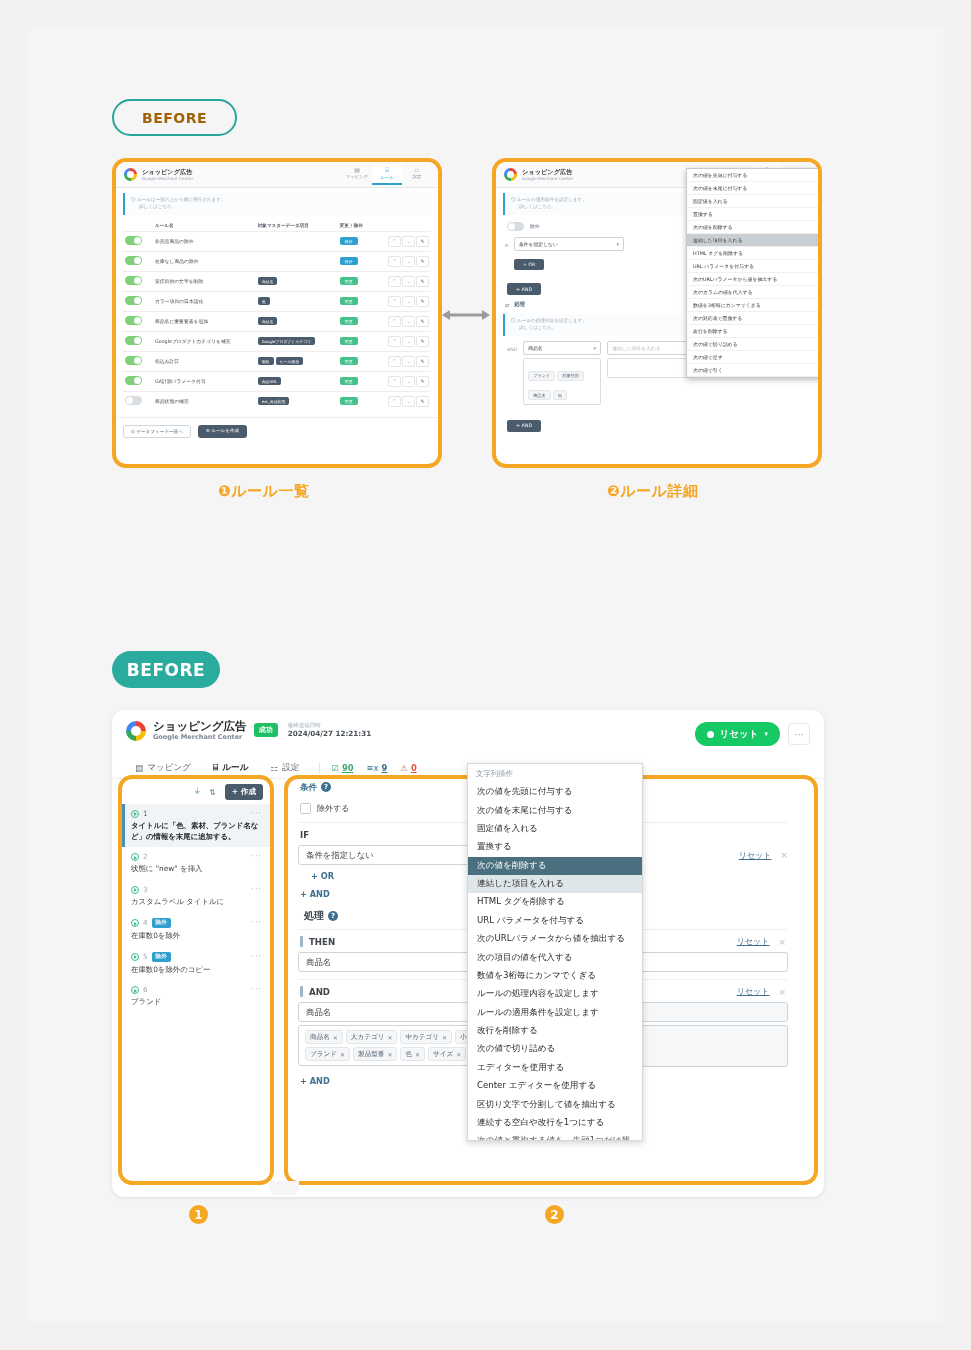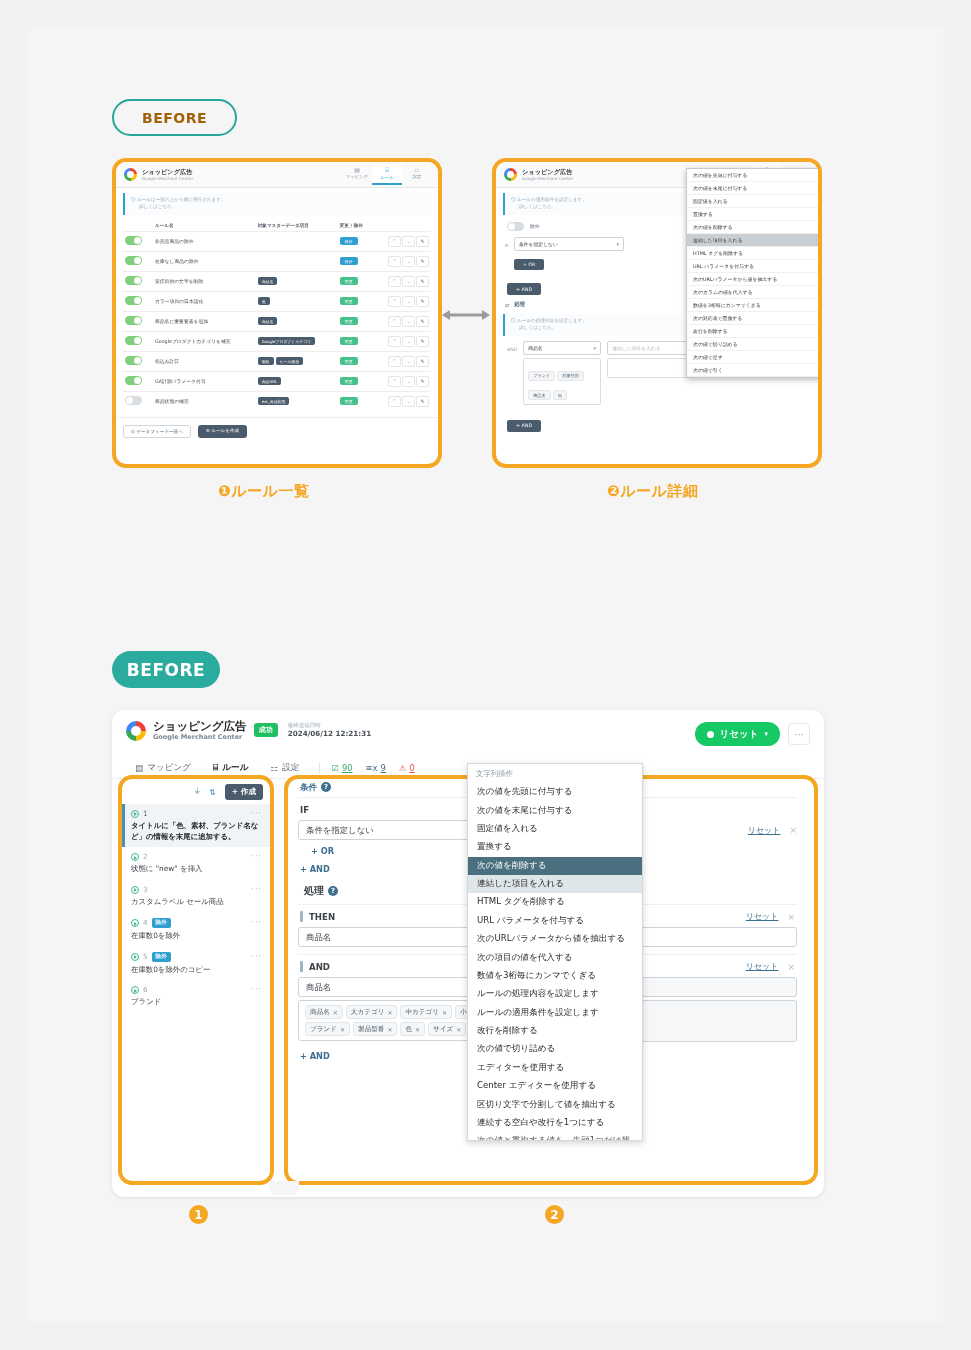--- a/index.html
+++ b/index.html
@@ -97,40 +97,40 @@
   .lastsend .l1{font-size:5.5px;color:#9aa6b4;}
   .lastsend .l2{font-size:7.2px;color:#4a5158;font-weight:bold;}
   .env-btn{margin-left:auto;background:#17c964;color:#fff;border-radius:14px;height:24px;display:flex;align-items:center;gap:6px;padding:0 12px;font-size:9.5px;font-weight:bold;margin-top:2px;}
   .env-dot{width:7px;height:7px;border-radius:50%;background:#fff;}
   .kebab{width:22px;height:22px;border:1px solid #e6e8ea;border-radius:4px;margin:3px 0 0 8px;display:flex;align-items:center;justify-content:center;color:#9aa6b4;font-size:10px;}
   .a-tabs{ display:flex; align-items:center; padding:0 14px; height:22px; border-bottom:1px solid #eceef0; gap:4px;}
   .a-tab{ display:flex;align-items:center;gap:4px;font-size:8.6px;color:#5d6874;padding:3px 9px;border-radius:4px 4px 0 0;}
   .a-tab.sel{ background:#fff; color:#2b2b2b; font-weight:bold; box-shadow:0 -1px 0 #ddd inset;}
   .a-div{ width:1px;height:12px;background:#e3e6e9;margin:0 7px;}
   .a-stat{ display:flex;align-items:center;gap:3px;font-size:8.4px;}
-  .a-stat u{ text-decoration:underline;}
+  .a-stat u{ text-decoration:underline;font-weight:bold;}
   
   #aleft{ left:118px; top:775px; width:156px; height:410px; }
   #aright{ left:284px; top:775px; width:534px; height:410px; }
   .al-tool{ display:flex; align-items:center; justify-content:flex-end; gap:9px; padding:5px 7px 4px;}
   .al-ic{ color:#4a8fb5; font-size:8px;}
   .al-create{ background:#4a5b6b;color:#fff;border-radius:3px;padding:3px 7px;font-size:7.6px;font-weight:bold;}
   .rl{ padding:5px 8px 5px 9px; position:relative;}
   .rl.act{ background:#f1f4f6; border-left:3px solid #4a8fb5; padding-left:6px;}
   .rl-top{ display:flex; align-items:center; gap:4px;}
   .rl-play{ width:8px;height:8px;border:1.3px solid #3fb98a;border-radius:50%;position:relative;flex:none;}
   .rl-play:after{content:"";position:absolute;left:2.4px;top:1.7px;border-left:3px solid #3fb98a;border-top:2px solid transparent;border-bottom:2px solid transparent;}
   .rl-no{ font-size:7.2px; color:#9aa6b4;}
   .rl.act .rl-no{ color:#5a6673; }
   .rl-ex{ background:#2f9fd0;color:#fff;font-size:5.6px;border-radius:2px;padding:1px 4px;font-weight:bold;}
   .rl-dots{ margin-left:auto; color:#b5bdc5; font-size:8px; letter-spacing:1px;}
   .rl-txt{ font-size:7.4px; color:#3d444b; line-height:1.45; margin-top:3px;}
   .rl.act .rl-txt{ font-weight:bold; color:#22282e;}
   
-  .ar-inner{ padding:6px 17px 0 10px; font-size:8px; color:#3d444b; position:relative; height:100%;}
+  .ar-inner{ padding:6px 26px 0 10px; font-size:8px; color:#3d444b; position:relative; height:100%;}
   .ar-cut{ font-size:8.5px; font-weight:bold; color:#3d6f8e; margin:-3px 0 3px 2px;}
   .cbrow{ display:flex; align-items:center; gap:6px; padding:6px 2px 8px;}
   .cb{ width:11px;height:11px;border:1.3px solid #c6ced5;border-radius:2px;background:#fff;}
   .lbl-if{ font-weight:bold; font-size:8.6px; color:#3d444b; border-top:1px solid #edf0f2; padding:7px 2px 5px;}
   .selfield{ border:1px solid #ccd3d9;border-radius:3px;height:20px;display:flex;align-items:center;justify-content:space-between;padding:0 7px;font-size:8.4px;color:#3d444b;background:#fff;width:225px;}
   .selfield .car{color:#99a2ab;font-size:7px;}
   .plus{ color:#3d6f8e; font-size:8.2px; font-weight:bold;}
   .sec-title{ font-weight:bold; font-size:10px; color:#3d444b; margin:10px 6px 6px;}
   .qmark{ display:inline-flex;align-items:center;justify-content:center;width:10px;height:10px;border-radius:50%;background:#3d6f8e;color:#fff;font-size:7px;font-weight:bold;margin-left:4px;vertical-align:1px;}
   .thenbar{ border-top:1px solid #edf0f2; display:flex; align-items:center; padding:6px 2px 5px;}
@@ -421,21 +421,21 @@
 <div id="aftercard">
   <div class="a-head">
     <div class="g-logo-l"></div>
     <div>
       <div class="a-title">ショッピング広告</div>
       <div class="a-sub">Google Merchant Center</div>
     </div>
     <div class="ok-badge">成功</div>
     <div class="lastsend">
       <div class="l1">最終送信日時</div>
-      <div class="l2">2024/06/12 12:21:31</div>
+      <div class="l2">2024/04/27 12:21:31</div>
     </div>
     <div class="env-btn">
       <span class="env-dot"></span>
       <span>リセット</span>
       <span style="font-size:7px">▾</span>
     </div>
     <div class="kebab">···</div>
   </div>
   <div class="a-tabs">
     <div class="a-tab">
@@ -488,21 +488,21 @@
           <span class="rl-dots">···</span>
         </div>
         <div class="rl-txt">状態に "new" を挿入</div>
       </div>
       <div class="rl">
         <div class="rl-top">
           <span class="rl-play"></span>
           <span class="rl-no">3</span>
           <span class="rl-dots">···</span>
         </div>
-        <div class="rl-txt">カスタムラベル セール商品</div>
+        <div class="rl-txt">カスタムラベル タイトルに</div>
       </div>
       <div class="rl">
         <div class="rl-top">
           <span class="rl-play"></span>
           <span class="rl-no">4</span>
           <span class="rl-ex">除外</span>
           <span class="rl-dots">···</span>
         </div>
         <div class="rl-txt">在庫数0を除外</div>
       </div>
@@ -522,20 +522,24 @@
           <span class="rl-dots">···</span>
         </div>
         <div class="rl-txt">ブランド</div>
       </div>
     </div>
 </div>
 
 <div class="oframe" id="aright">
   <div class="ar-inner">
     <div class="ar-cut"><span>条件</span><span class="qmark">?</span></div>
+    <div class="cbrow">
+      <span class="cb"></span>
+      <span>除外する</span>
+    </div>
     <div class="lbl-if">IF</div>
     <div style="display:flex;align-items:center">
       <div class="selfield">
         <span>条件を指定しない</span>
         <span class="car">▾</span>
       </div>
       <span class="reset">リセット</span>
       <span class="xcl">×</span>
     </div>
     <div style="padding:6px 0 0 13px"><span class="plus">+ OR</span></div>

